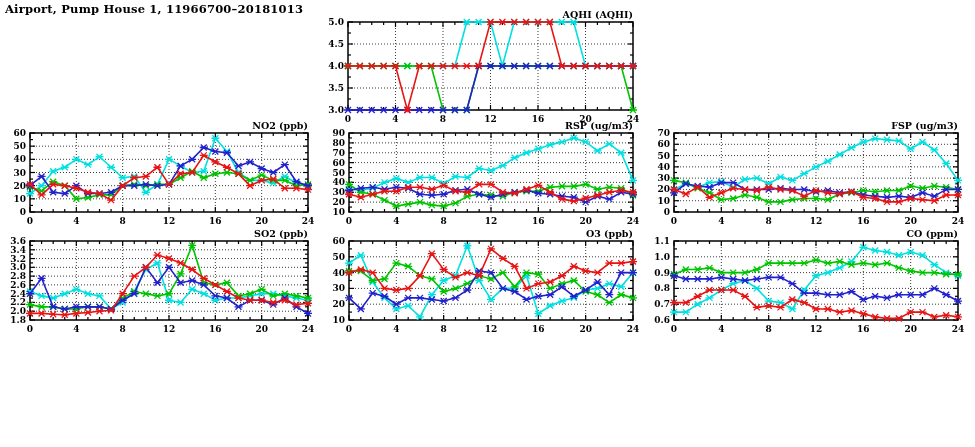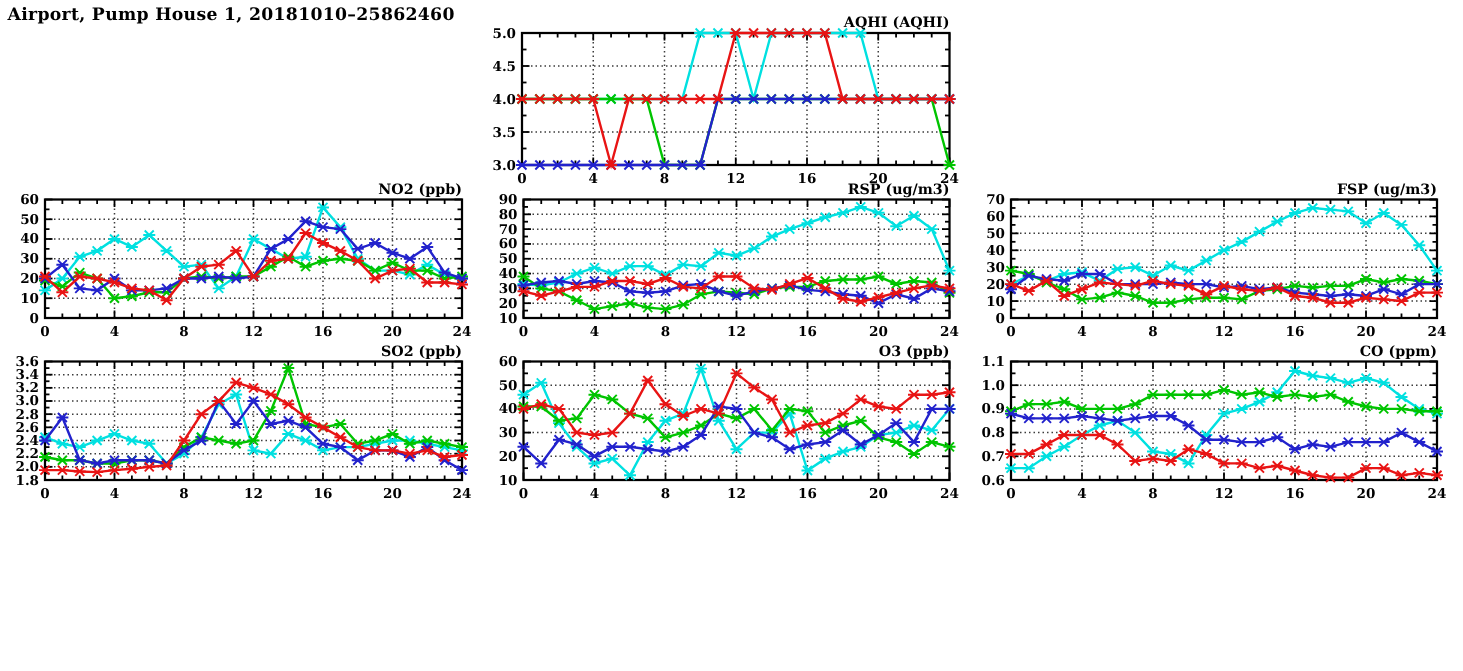--- a/index.html
+++ b/index.html
@@ -11,21 +11,21 @@
   .grid{stroke:#3c3c3c;stroke-width:1;stroke-dasharray:1 2;}
   .tick{stroke:#000;stroke-width:1.2;}
   .frame{fill:none;stroke:#000;stroke-width:1.5;}
   .xlab,.ylab{font:bold 9px "DejaVu Serif",serif;fill:#000;}
   .ctitle{font:bold 9.5px "DejaVu Serif",serif;fill:#000;}
 </style>
 </head>
 <body>
 
 <div class="page">
-  <div class="main-title">Airport, Pump House 1, 20181010–25862460</div>
+  <div class="main-title">Airport, Pump House 1, 11966700–20181013</div>
   <svg id="plots" width="975" height="447" viewBox="0 0 975 447" xmlns="http://www.w3.org/2000/svg">
       <g>
         <line x1="395.5" y1="22" x2="395.5" y2="110" class="grid"></line>
         <line x1="443" y1="22" x2="443" y2="110" class="grid"></line>
         <line x1="490.5" y1="22" x2="490.5" y2="110" class="grid"></line>
         <line x1="538" y1="22" x2="538" y2="110" class="grid"></line>
         <line x1="585.5" y1="22" x2="585.5" y2="110" class="grid"></line>
         <line x1="348" y1="88" x2="633" y2="88" class="grid"></line>
         <line x1="348" y1="66" x2="633" y2="66" class="grid"></line>
         <line x1="348" y1="44" x2="633" y2="44" class="grid"></line>

